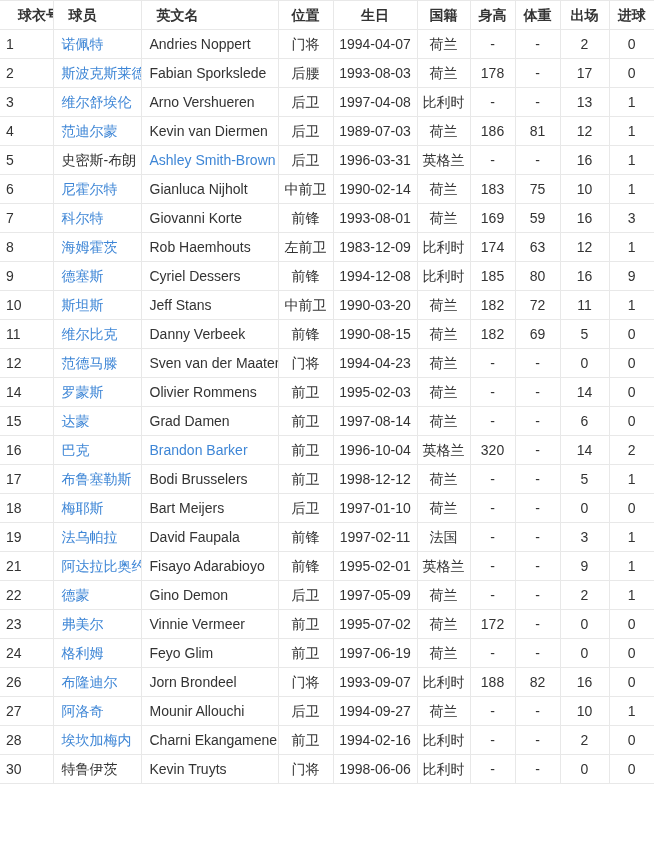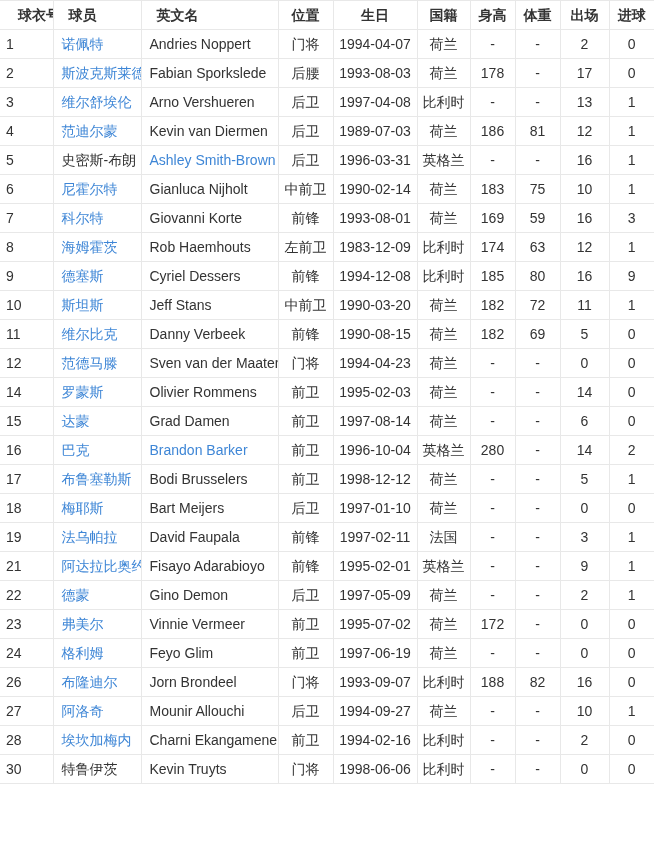--- a/index.html
+++ b/index.html
@@ -242,21 +242,21 @@
         <td>6</td>
         <td>0</td>
       </tr>
       <tr>
         <td class="al0">16</td>
         <td class="al"><a class="lnk">巴克</a></td>
         <td class="al"><a class="lnk">Brandon Barker</a></td>
         <td>前卫</td>
         <td>1996-10-04</td>
         <td>英格兰</td>
-        <td>280</td>
+        <td>320</td>
         <td>-</td>
         <td>14</td>
         <td>2</td>
       </tr>
       <tr>
         <td class="al0">17</td>
         <td class="al"><a class="lnk">布鲁塞勒斯</a></td>
         <td class="al"><span class="plain">Bodi Brusselers</span></td>
         <td>前卫</td>
         <td>1998-12-12</td>

